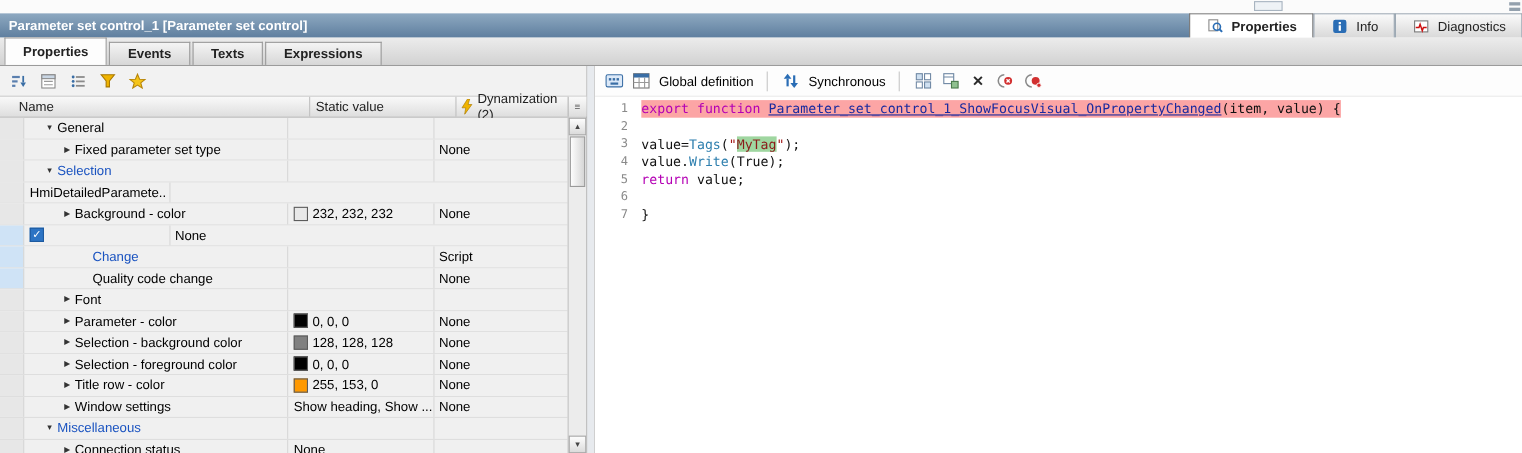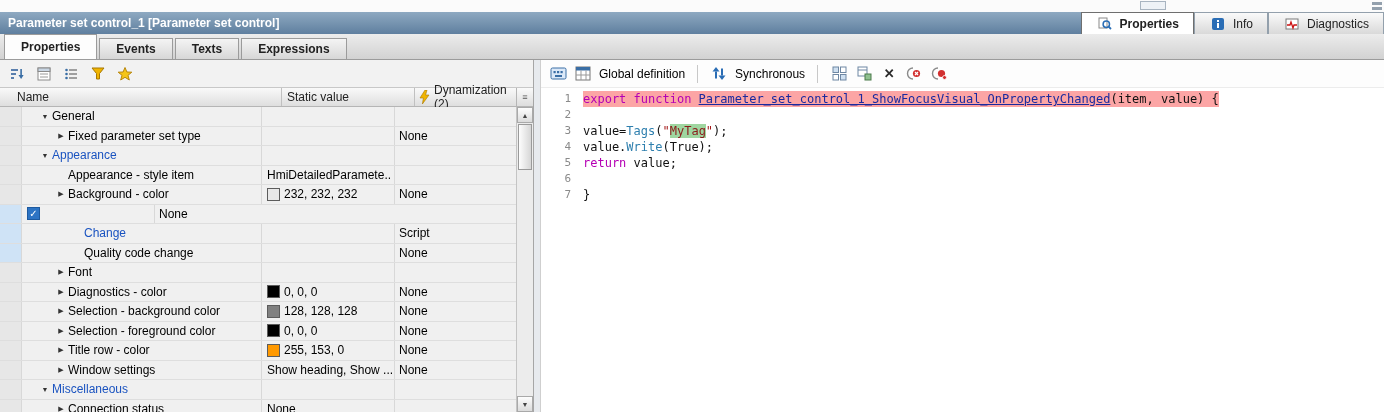--- a/index.html
+++ b/index.html
@@ -217,31 +217,27 @@
                 <span class="expander">▶</span>
                 <span class="rlabel">Fixed parameter set type</span>
               </div>
               <div class="g-static"></div>
               <div class="g-dyn">None</div>
             </div>
             <div class="grow">
               <div class="g-gut"></div>
               <div class="g-name" style="padding-left: 16px;">
                 <span class="expander">▼</span>
-                <span class="rlabel blue">Appearance</span>
-              </div>
-              <div class="g-static"></div>
-              <div class="g-dyn"></div>
-            </div>
-            <div class="grow">
-              <div class="g-gut"></div>
-              <div class="g-name" style="padding-left: 32px;">
-                <span class="expander"></span>
-                <span class="rlabel">Appearance - style item</span>
-              </div>
+                <span class="rlabel blue">Selection</span>
+              </div>
+              <div class="g-static"></div>
+              <div class="g-dyn"></div>
+            </div>
+            <div class="grow">
+              <div class="g-gut"></div>
               <div class="g-static">
                 <span>HmiDetailedParamete..</span>
               </div>
               <div class="g-dyn"></div>
             </div>
             <div class="grow">
               <div class="g-gut"></div>
               <div class="g-name" style="padding-left: 32px;">
                 <span class="expander">▶</span>
                 <span class="rlabel">Background - color</span>
@@ -283,21 +279,21 @@
                 <span class="expander">▶</span>
                 <span class="rlabel">Font</span>
               </div>
               <div class="g-static"></div>
               <div class="g-dyn"></div>
             </div>
             <div class="grow">
               <div class="g-gut"></div>
               <div class="g-name" style="padding-left: 32px;">
                 <span class="expander">▶</span>
-                <span class="rlabel">Diagnostics - color</span>
+                <span class="rlabel">Parameter - color</span>
               </div>
               <div class="g-static">
                 <span class="swatch" style="background: rgb(0, 0, 0);"></span>
                 <span>0, 0, 0</span>
               </div>
               <div class="g-dyn">None</div>
             </div>
             <div class="grow">
               <div class="g-gut"></div>
               <div class="g-name" style="padding-left: 32px;">

